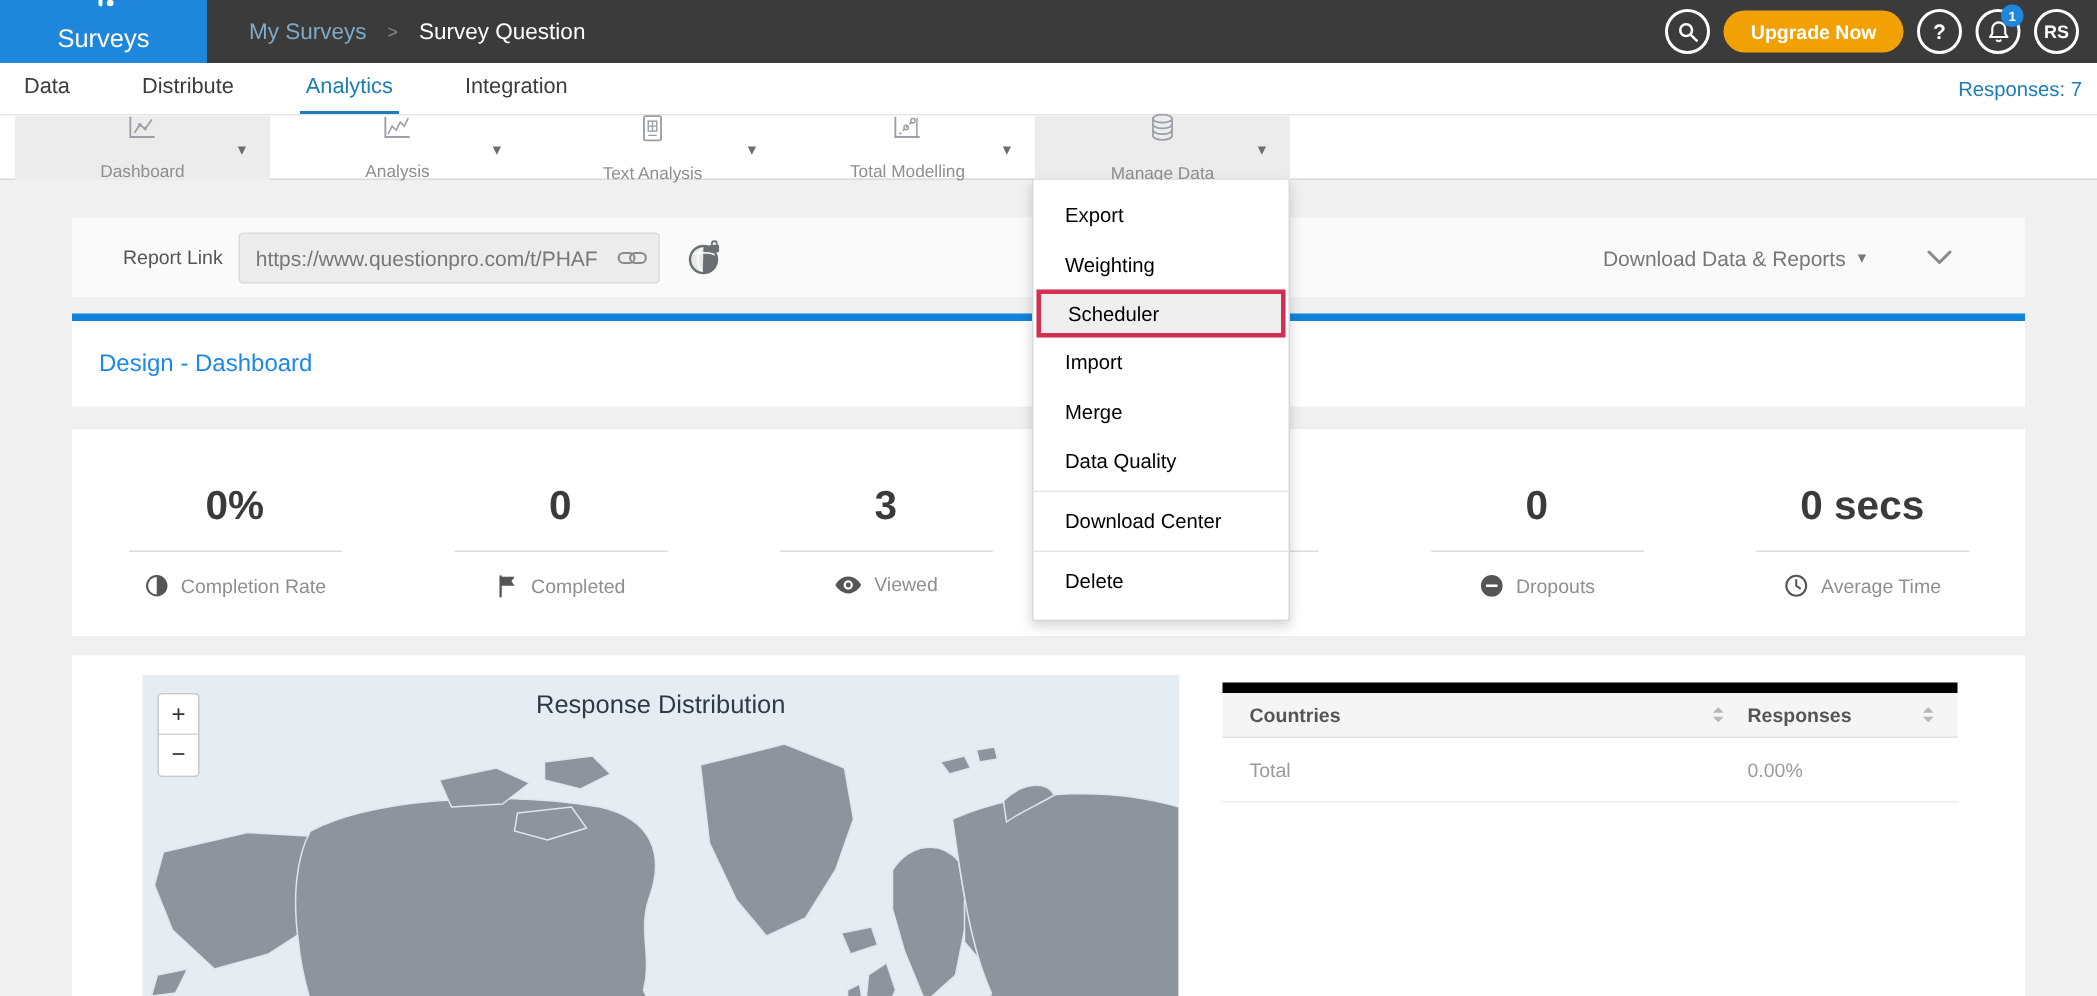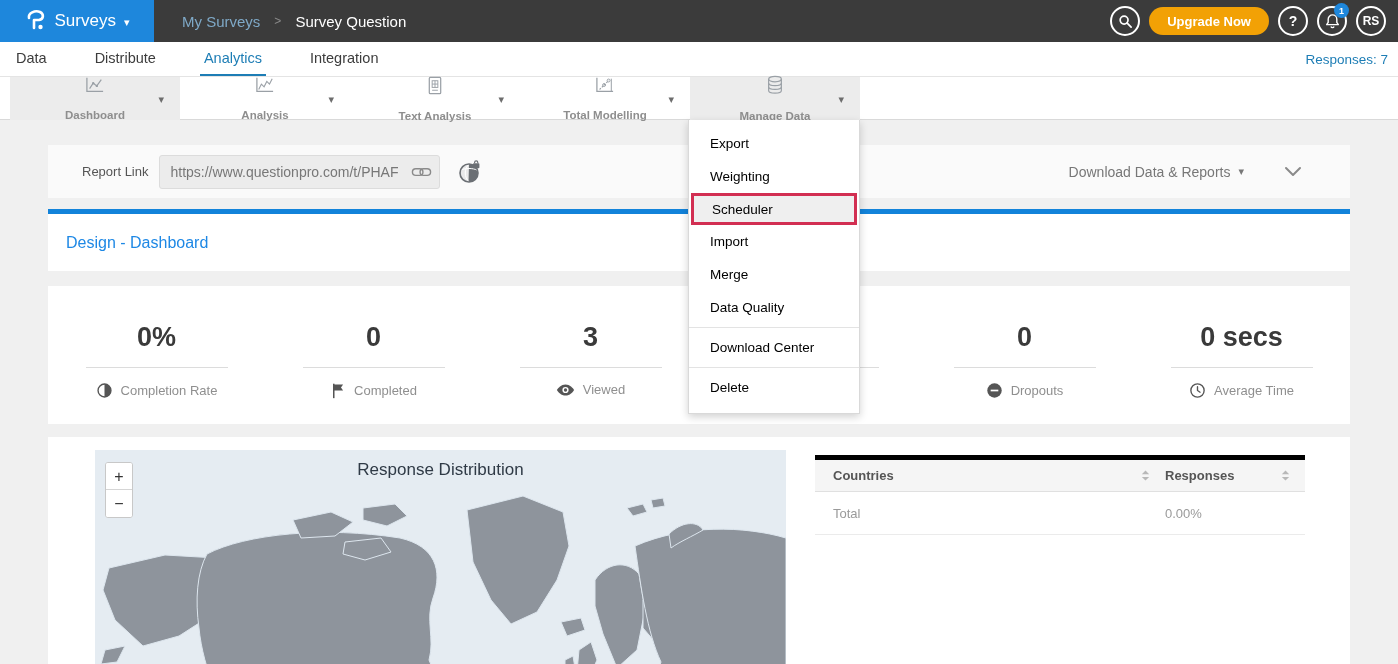--- a/index.html
+++ b/index.html
@@ -5,22 +5,22 @@
   * { margin:0; padding:0; box-sizing:border-box; }
   html,body { width:1398px; height:664px; }
   body {
     position:relative; overflow:hidden;
     font-family:"Liberation Sans", sans-serif;
     background:#f0f0f0; color:#3c3c3c;
   }
   
   .topbar { position:absolute; left:0; top:0; width:1398px; height:42px;
     background:#3b3b3b; display:flex; align-items:center; }
-  .brand { width:154px; height:42px; background:#1e87dc; display:flex;
-    align-items:center; justify-content:center; gap:8px; cursor:pointer; }
+  .brand { width:138px; height:42px; background:#1e87dc; display:flex;
+    align-items:center; justify-content:center; gap:8px; cursor:pointer;flex-direction:column; }
   .brand .label { color:#fff; font-size:17px; }
   .brand .caret { color:#fff; font-size:11px; margin-top:2px; }
   .breadcrumb { display:flex; align-items:center; gap:14px; margin-left:28px; font-size:15px; }
   .bc-parent { color:#7fa9c7; cursor:pointer; }
   .bc-sep { color:#8a8a8a; font-size:12px; }
   .bc-current { color:#ffffff; }
   .topbar-actions { margin-left:auto; display:flex; align-items:center; gap:9px; margin-right:12px; }
   .circle-btn { width:30px; height:30px; border-radius:50%; border:2px solid #fff;
     display:flex; align-items:center; justify-content:center; color:#fff;
     font-size:14px; font-weight:bold; cursor:pointer; position:relative; background:transparent; }
@@ -38,21 +38,21 @@
   .nav-item.active { color:#1d7db5; border-bottom-color:#1d7db5; }
   .nav-responses { margin-left:auto; margin-right:10px; display:flex; align-items:center;
     color:#1d7db5; font-size:13.5px; }
   
   .toolbar { position:absolute; left:0; top:77px; width:1398px; height:43px; background:#fff;
     border-bottom:1px solid #d9d9d9; }
   .tool-tab { position:absolute; top:0; width:170px; height:43px; cursor:pointer;
     display:flex; flex-direction:column; align-items:center; justify-content:center; }
   .tool-tab.active { background:#ececec; }
   .tool-tab .ticon { height:20px; display:flex; align-items:flex-end; justify-content:center; }
-  .tool-tab .tlabel { font-size:11.5px; color:#8e8e8e; margin-top:15px;font-weight:bold; }
+  .tool-tab .tlabel { font-size:11.5px; color:#8e8e8e; margin-top:15px; }
   .tool-tab .tcaret { position:absolute; right:16px; top:16px; color:#6d6d6d; font-size:11px; }
   
   .report-card { position:absolute; left:48px; top:145px; width:1302px; height:53px;
     background:#fafafa; display:flex; align-items:center; }
   .report-label { font-size:13px; color:#555; margin-left:34px; }
   .report-input-wrap { position:relative; margin-left:11px; }
   .report-input { width:281px; height:34px; background:#ececec; border:1px solid #dcdcdc;
     border-radius:3px; color:#777; font-size:14px; padding:0 34px 0 10px;
     font-family:"Liberation Sans",sans-serif; }
   .link-icon { position:absolute; right:8px; top:8px; }
@@ -80,21 +80,21 @@
   .map-title { position:absolute; left:0; right:0; top:10px; text-align:center;
     font-size:17px; font-weight:normal; color:#2f3a46; }
   .zoom-ctrl { position:absolute; left:10px; top:12px; display:flex; flex-direction:column;
     border:1px solid #c8c8c8; border-radius:3px; background:#fff; overflow:hidden; z-index:3; }
   .zoom-btn { width:26px; height:27px; background:#fff; border:none; font-size:16px; color:#333;
     cursor:pointer; line-height:27px; font-family:"Liberation Sans",sans-serif; }
   .zoom-btn:first-child { border-bottom:1px solid #d5d5d5; }
   .map-svg { position:absolute; left:0; top:0; }
   .country-table { position:absolute; left:767px; top:18px; width:490px; font-size:13px; }
   .ct-header { display:flex; align-items:center; height:37px; background:#f5f5f5;
-    border-top:5px solid #000000; border-bottom:1px solid #e0e0e0; font-weight:bold; color:#555; }
+    border-top:7px solid #000000; border-bottom:1px solid #e0e0e0; font-weight:bold; color:#555; }
   .ct-col1 { flex:1; display:flex; align-items:center; padding-left:18px; cursor:pointer; }
   .ct-col2 { width:140px; display:flex; align-items:center; cursor:pointer; }
   .ct-sort { margin-left:auto; margin-right:14px; display:flex; }
   .ct-row { display:flex; align-items:center; height:43px; border-bottom:1px solid #ebebeb; color:#9a9a9a; }
   
   .dropdown { position:absolute; left:688px; top:120px; width:172px; background:#fff;
     border:1px solid #d9d9d9; border-top:none; box-shadow:0 3px 8px rgba(0,0,0,.18);
     padding:7px 0 6px 0; z-index:10; }
   .menu-group { border-top:1px solid #e3e3e3; padding:3px 0; }
   .menu-group:first-child { border-top:none; padding-top:0; }

